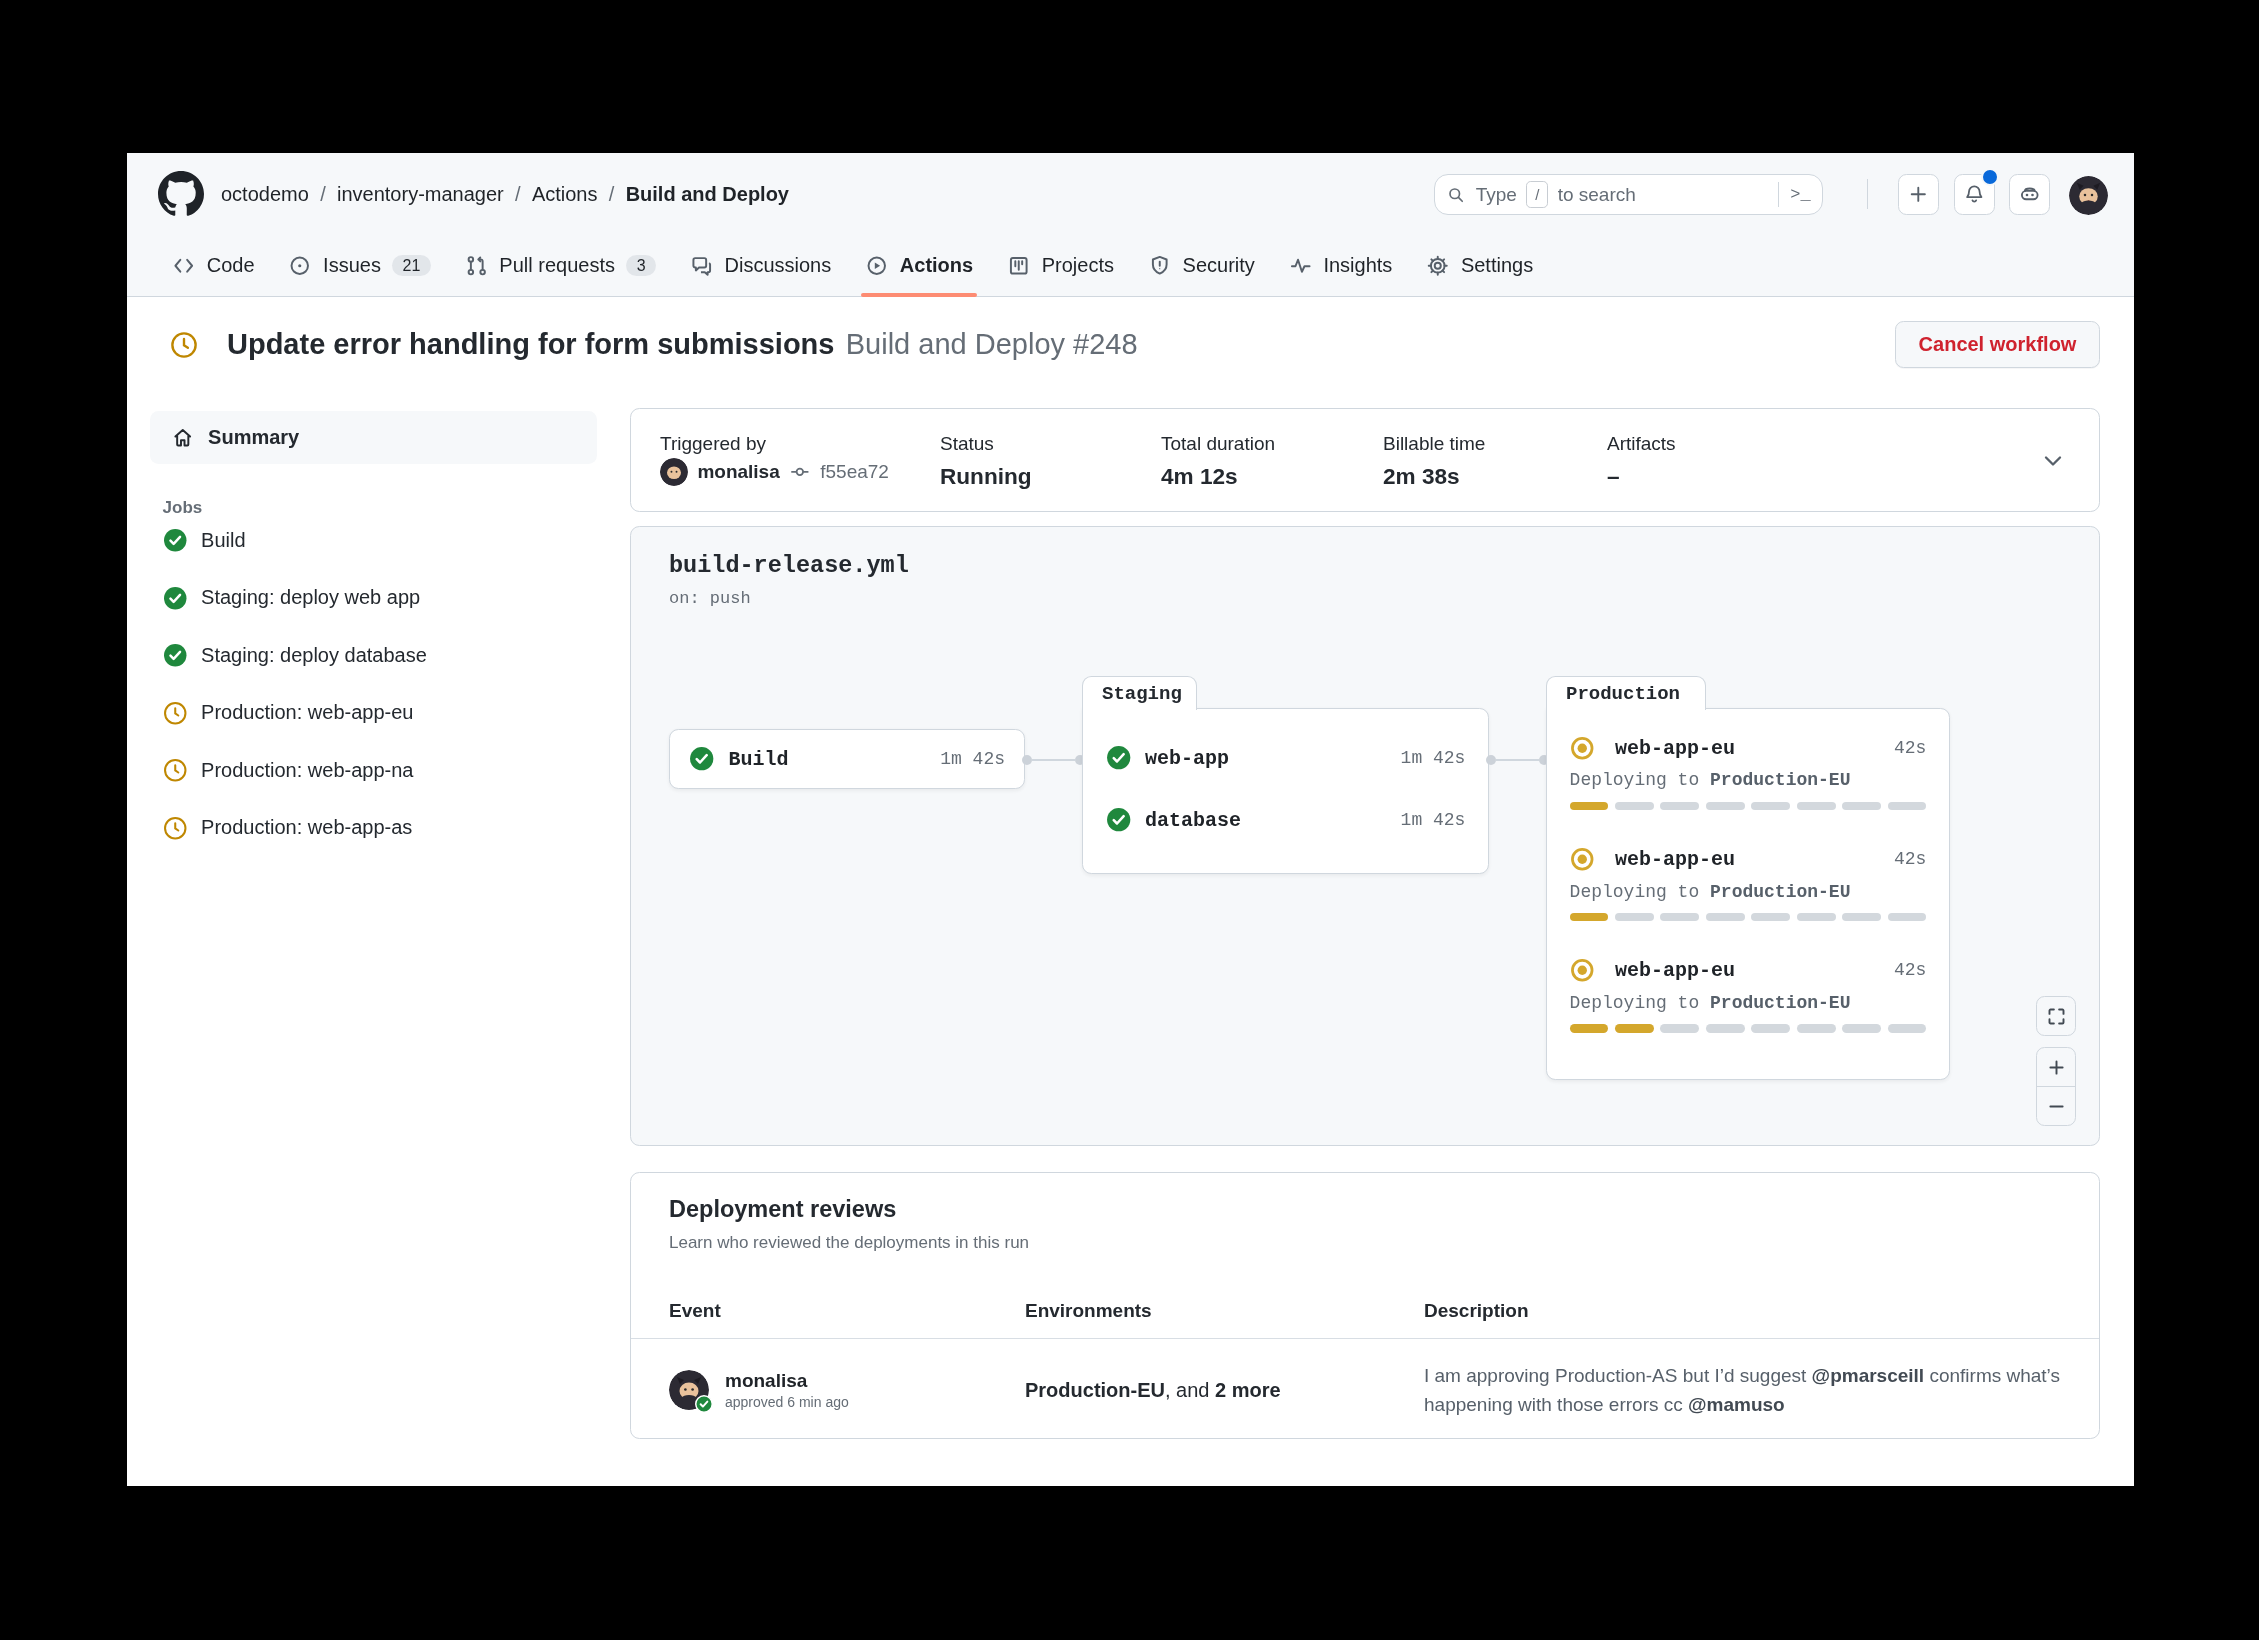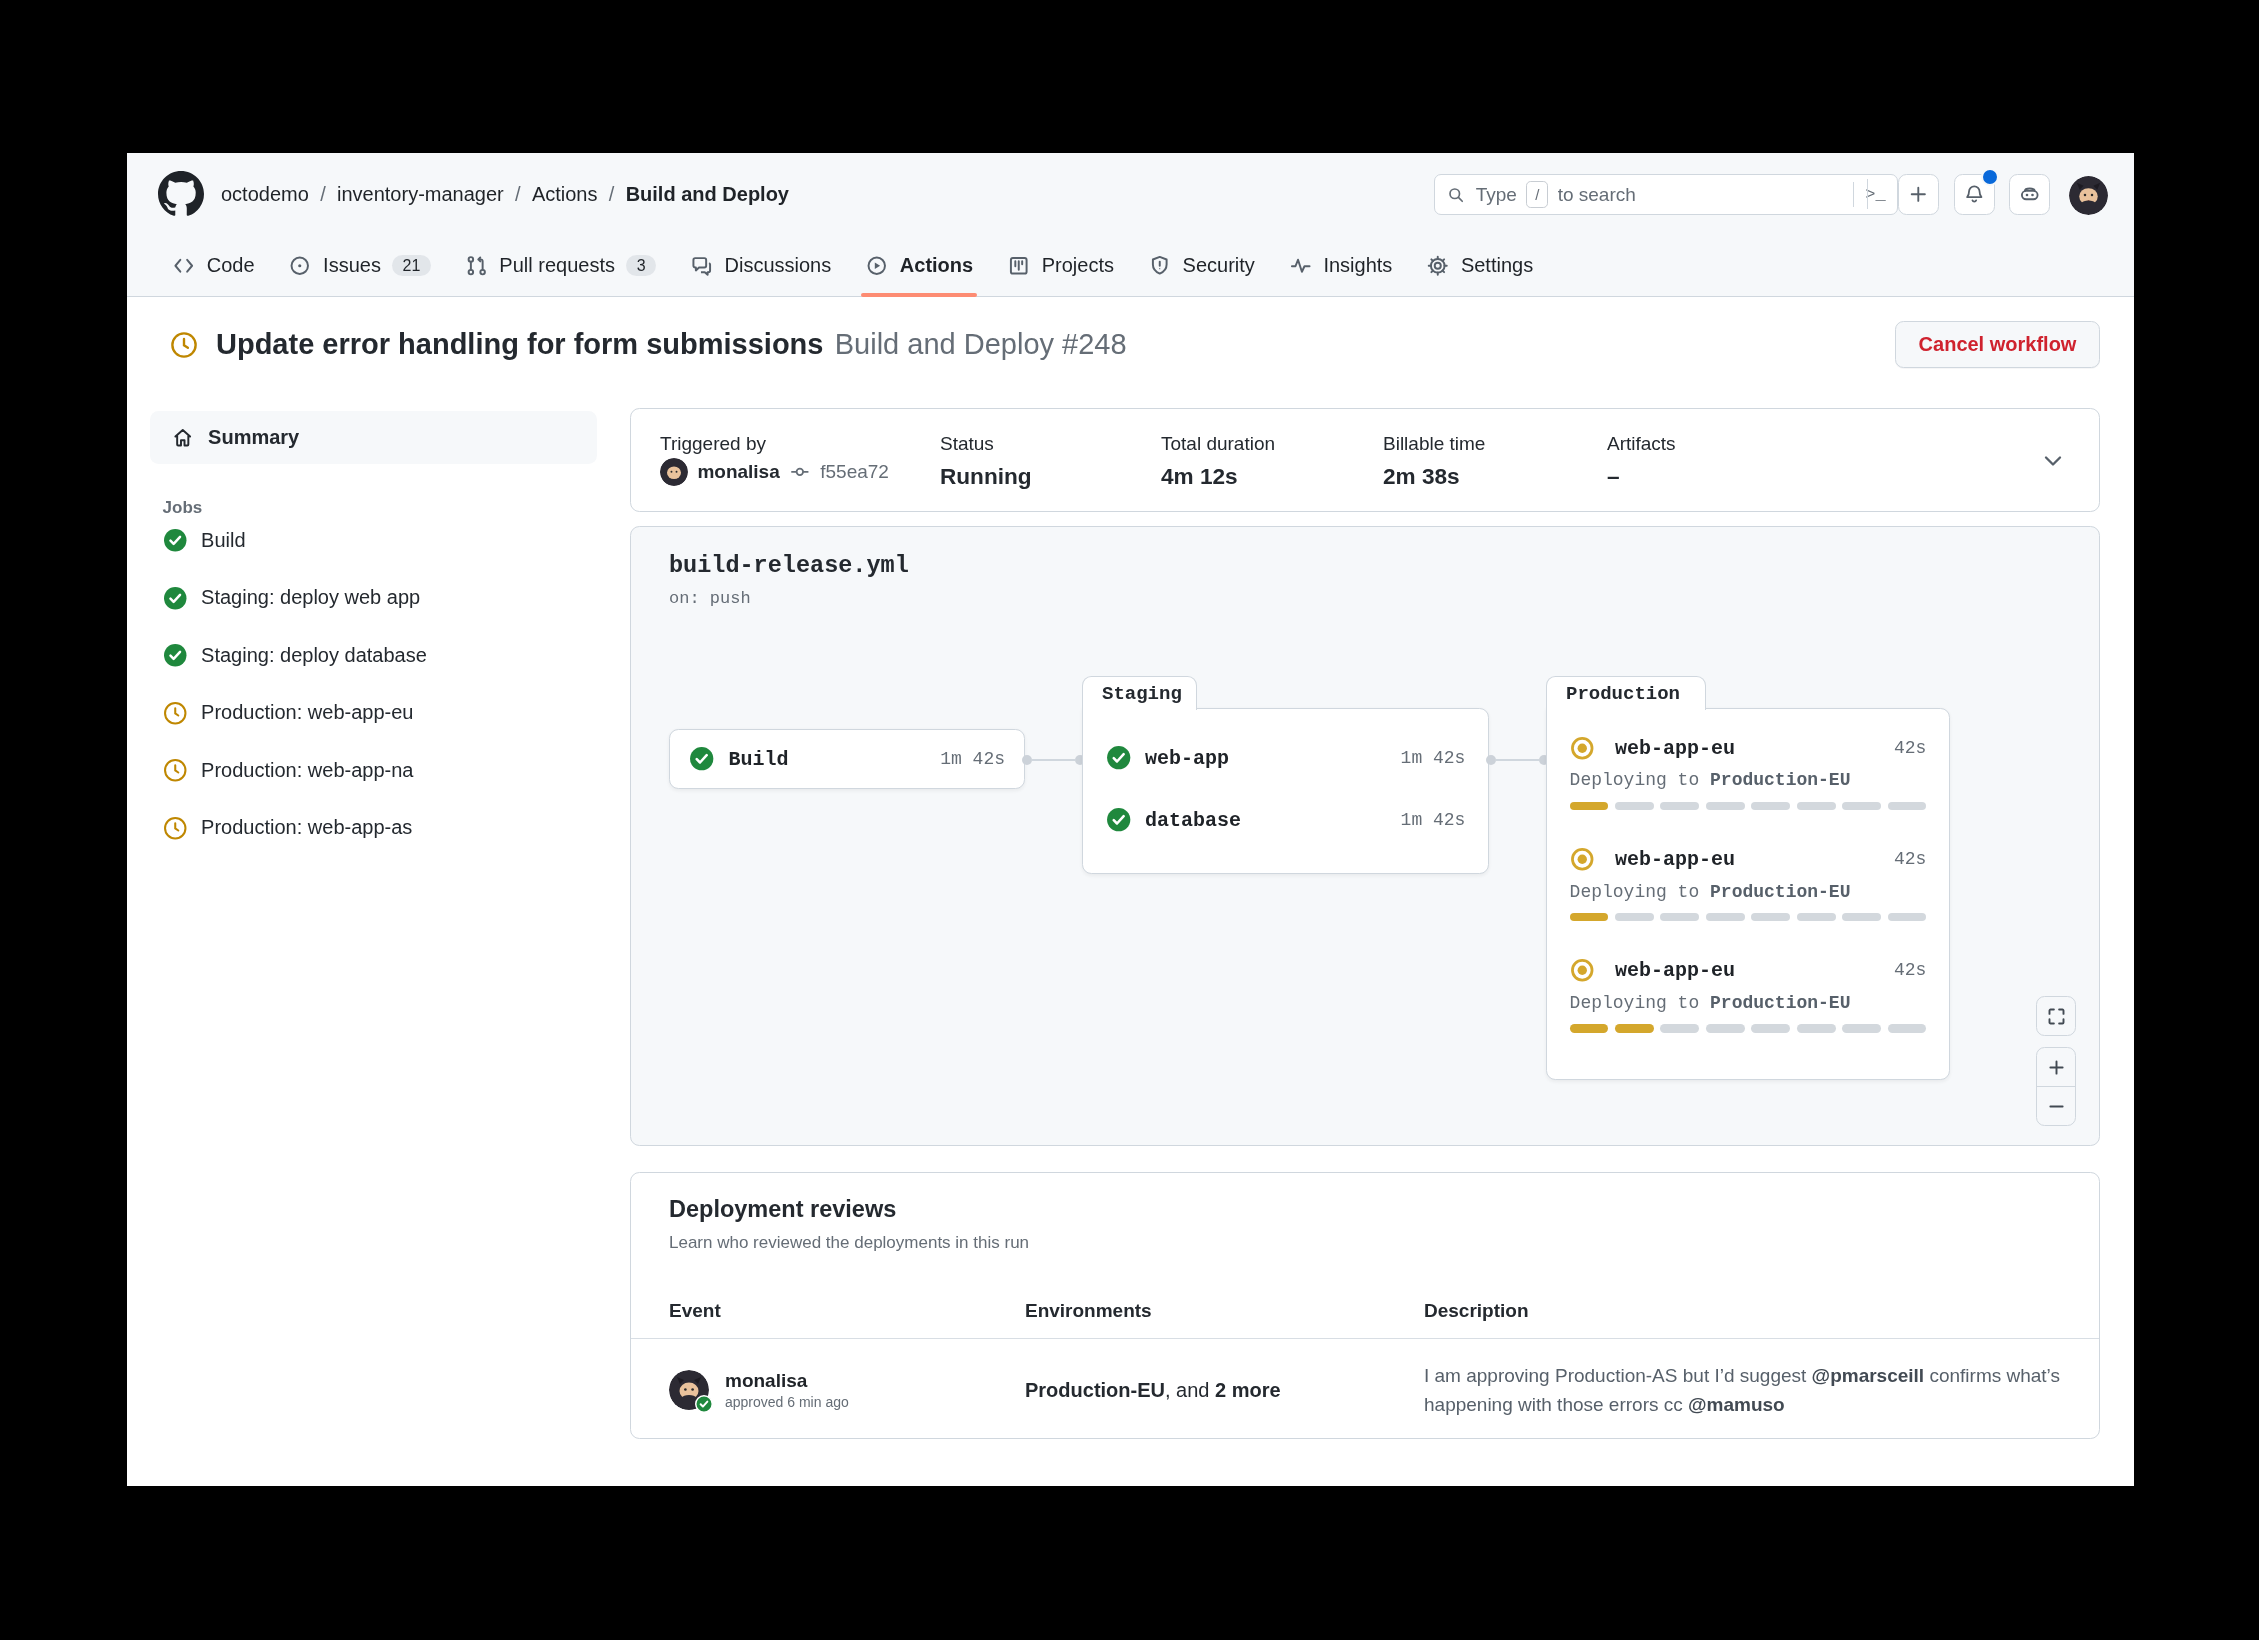--- a/index.html
+++ b/index.html
@@ -6,40 +6,40 @@
   body{width:2260px;height:1640px;position:relative;font-family:"Liberation Sans","DejaVu Sans",sans-serif;color:#1f2328;-webkit-font-smoothing:antialiased;}
   .window{position:absolute;left:127px;top:153px;width:2007px;height:1333px;background:#ffffff;overflow:hidden;}
 
   
   .top-header{position:absolute;left:0;top:0;width:100%;height:82px;background:#f6f8fa;}
   .gh-logo{position:absolute;left:31px;top:18px;width:46px;height:46px;color:#1f2328;}
   .breadcrumb{position:absolute;left:94px;top:0;height:82px;display:flex;align-items:center;font-size:20px;gap:11.3px;white-space:nowrap;}
   .crumb{color:#1f2328;cursor:pointer;}
   .crumb.current{font-weight:700;text-align:center;}
   .crumb-sep{color:#656d76;}
-  .search-box{position:absolute;left:1307px;top:21px;width:464px;height:41px;background:#fff;border:1.4px solid #d0d7de;border-radius:7px;display:flex;align-items:center;padding:0 11.3px;box-sizing:border-box;color:#656d76;font-size:19px;gap:9.4px;cursor:text;}
+  .search-box{position:absolute;left:1307px;top:21px;width:389px;height:41px;background:#fff;border:1.4px solid #d0d7de;border-radius:14px;display:flex;align-items:center;padding:0 11.3px;box-sizing:border-box;color:#656d76;font-size:19px;gap:9.4px;cursor:text;}
   .slash-key{border:1.4px solid #c8cdd3;border-radius:4.7px;width:20px;height:24.5px;display:flex;align-items:center;justify-content:center;font-size:15px;color:#656d76;}
   .search-spacer{flex:1;}
   .cmd-icon{border-left:1.4px solid #d0d7de;padding-left:11.3px;height:24.5px;display:flex;align-items:center;color:#656d76;font-size:17px;font-family:"Liberation Mono","DejaVu Sans Mono",monospace;}
   .hdr-divider{position:absolute;left:1740px;top:26px;width:1.4px;height:30px;background:#d0d7de;}
   .icon-btn{position:absolute;top:21px;width:41px;height:41px;border:1.4px solid #d0d7de;border-radius:8.5px;background:#fff;box-sizing:border-box;display:flex;align-items:center;justify-content:center;color:#57606a;cursor:pointer;}
   .notif-dot{position:absolute;top:-6.6px;right:-4.7px;width:14px;height:14px;border-radius:50%;background:#0969da;border:2.4px solid #f6f8fa;}
   .avatar-btn{position:absolute;left:1942px;top:22.6px;width:39px;height:39px;border-radius:50%;overflow:hidden;cursor:pointer;}
 
   
   .nav{position:absolute;left:0;top:82px;width:100%;height:62px;background:#f6f8fa;border-bottom:1.4px solid #d0d7de;box-sizing:border-box;display:flex;align-items:stretch;padding-left:28px;}
   .tab{position:relative;display:flex;align-items:center;gap:11.3px;padding:0 15px;margin:0 1.9px;font-size:20px;color:#1f2328;cursor:pointer;}
   .tab .ticon{color:#57606a;display:flex;}
   .tab.active{font-weight:700;}
   .tab.active::after{content:"";position:absolute;left:11.3px;right:11.3px;bottom:-0.9px;height:3.8px;border-radius:2.8px;background:#fd8c73;}
   .count-pill{background:rgba(175,184,193,.28);border-radius:19px;padding:1.9px 10.4px;font-size:16px;font-weight:400;color:#1f2328;}
 
   
   .run-row{position:absolute;left:42px;right:34px;top:168px;height:47px;display:flex;align-items:center;}
-  .run-title{font-size:29px;margin-left:17px;display:flex;gap:11.3px;white-space:nowrap;}
+  .run-title{font-size:29px;margin-left:28px;display:flex;gap:11.3px;white-space:nowrap;}
   .run-title .t1{font-weight:700;color:#24292f;}
   .run-title .t2{color:#656d76;}
   .cancel-btn{margin-left:auto;height:45px;padding:0 22.6px;background:#f6f8fa;border:1.4px solid #d0d7de;border-radius:8.5px;color:#cf222e;font-weight:600;font-size:20px;display:flex;align-items:center;cursor:pointer;box-shadow:0 0.9px 0 rgba(31,35,40,.04);}
 
   
   .sidebar{position:absolute;left:22.6px;top:258px;width:447px;}
   .summary-item{height:53px;background:#f6f8fa;border-radius:8.5px;display:flex;align-items:center;gap:14px;padding:0 21px;font-size:20px;font-weight:600;cursor:pointer;color:#24292f;}
   .jobs-label{margin:34px 0 10px 13px;font-size:17px;font-weight:600;color:#656d76;}
   .job-item{display:flex;align-items:center;gap:14px;padding:0 13px;margin-bottom:33px;font-size:20px;color:#24292f;cursor:pointer;}
   .job-item svg{flex:none;}

